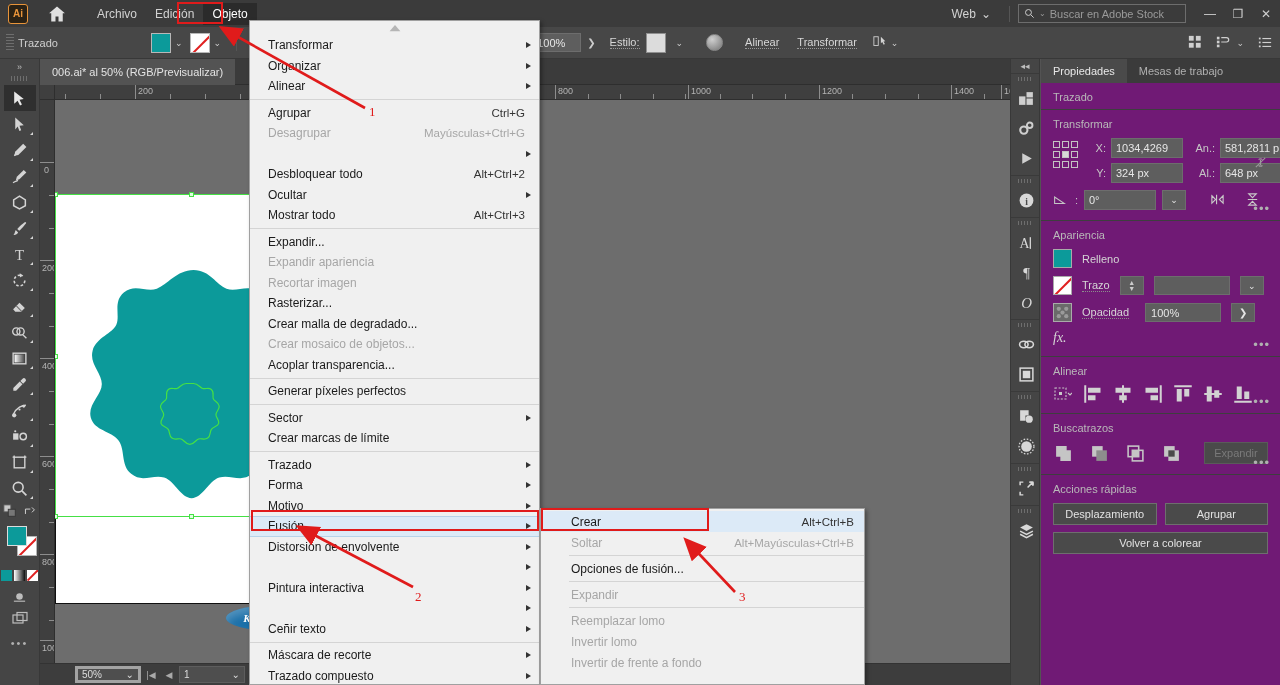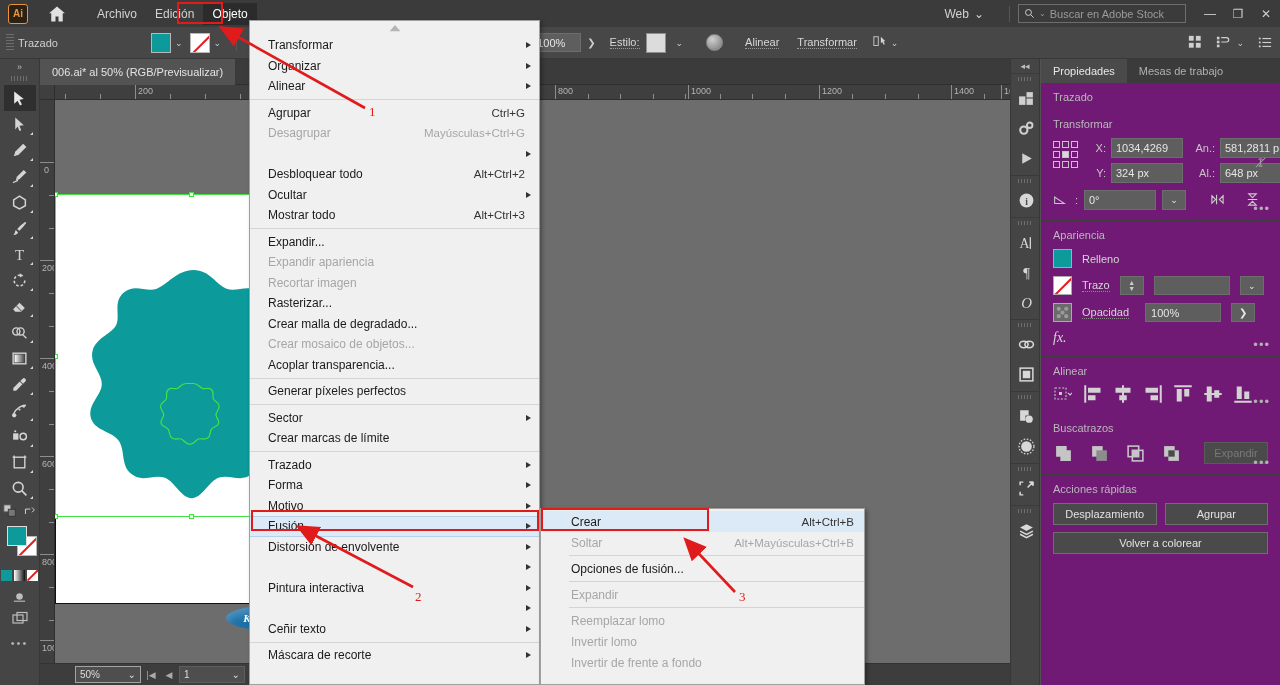--- a/index.html
+++ b/index.html
@@ -31,21 +31,21 @@
   .menu-items { display: flex; align-items: center; margin-left: 20px; }
   .menu-item {
     padding: 4px 9px; font-size: 12px; color: #d2d2d2; cursor: default;
     position: relative;
   }
   .menu-item.active { background: #2b2b2b; color: #fff; }
   .menubar-right {
     position: absolute; right: 0; top: 0; height: 27px;
     display: flex; align-items: center;
   }
-  .web-sel { display:flex; align-items:center; gap:5px; font-size:12px; color:#d2d2d2; margin-right:17px;}
+  .web-sel { display:flex; align-items:center; gap:5px; font-size:12px; color:#d2d2d2; margin-right:10px;}
   .sep-v { width:1px; height:16px; background:#555; margin:0 8px; }
   .search-box {
     display: flex; align-items: center; gap: 4px;
     width: 168px; height: 19px; background: #3b3b3b;
     border: 1px solid #6d6d6d; padding: 0 5px; color: #9a9a9a; font-size: 11px;
   }
   .win-btns { display: flex; align-items: center; margin-left: 10px; }
   .win-btn { width: 28px; height: 27px; display:flex;align-items:center;justify-content:center; color:#cfcfcf; font-size:12px;}
 
   
@@ -158,21 +158,21 @@
   }
   .sc-arrow{position:absolute;color:#c8c8c8;font-size:8px;}
 
   
   .statusbar {
     position: absolute; left: 40px; bottom: 0; width: 1000px; height: 22px;
     background: #3d3d3d; display:flex; align-items:center; gap:2px; padding-left:35px;
     border-top:1px solid #333;
   }
   .sb-zoom {
-    width: 66px; height: 17px; background: #4e4e4e; border:1px solid #a3a3a3;
+    width: 66px; height: 17px; background: #4e4e4e; border:3px solid #a3a3a3;
     display:flex;align-items:center;justify-content:space-between;padding:0 4px;font-size:10px;color:#ddd;
   }
   .sb-btn { width:16px;height:17px;display:flex;align-items:center;justify-content:center;color:#a9a9a9;font-size:9px;}
   .sb-page { width:66px;height:17px;background:#4e4e4e;border:1px solid #5d5d5d;
     display:flex;align-items:center;justify-content:space-between;padding:0 4px;font-size:10px;color:#ddd;}
 
   
   .iconstrip {
     position: absolute; left: 1010px; top: 59px; width: 30px; height: 626px;
     background: #454545; border-left:1px solid #383838; border-right:1px solid #383838;
@@ -1084,20 +1084,24 @@
         </div>
         <div class="dd-item">
           <span class="lbl">Ceñir texto</span>
           <span class="arrow"></span>
         </div>
         <div class="dd-sep"></div>
         <div class="dd-item">
           <span class="lbl">Máscara de recorte</span>
           <span class="arrow"></span>
         </div>
+        <div class="dd-item">
+          <span class="lbl">Trazado compuesto</span>
+          <span class="arrow"></span>
+        </div>
       </div>
   </div>
 
   <div class="submenu">
     <div id="sub-list">
         <div class="sub-item hl">
           <span class="lbl">Crear</span>
           <span class="sc">Alt+Ctrl+B</span>
         </div>
         <div class="sub-item disabled">

